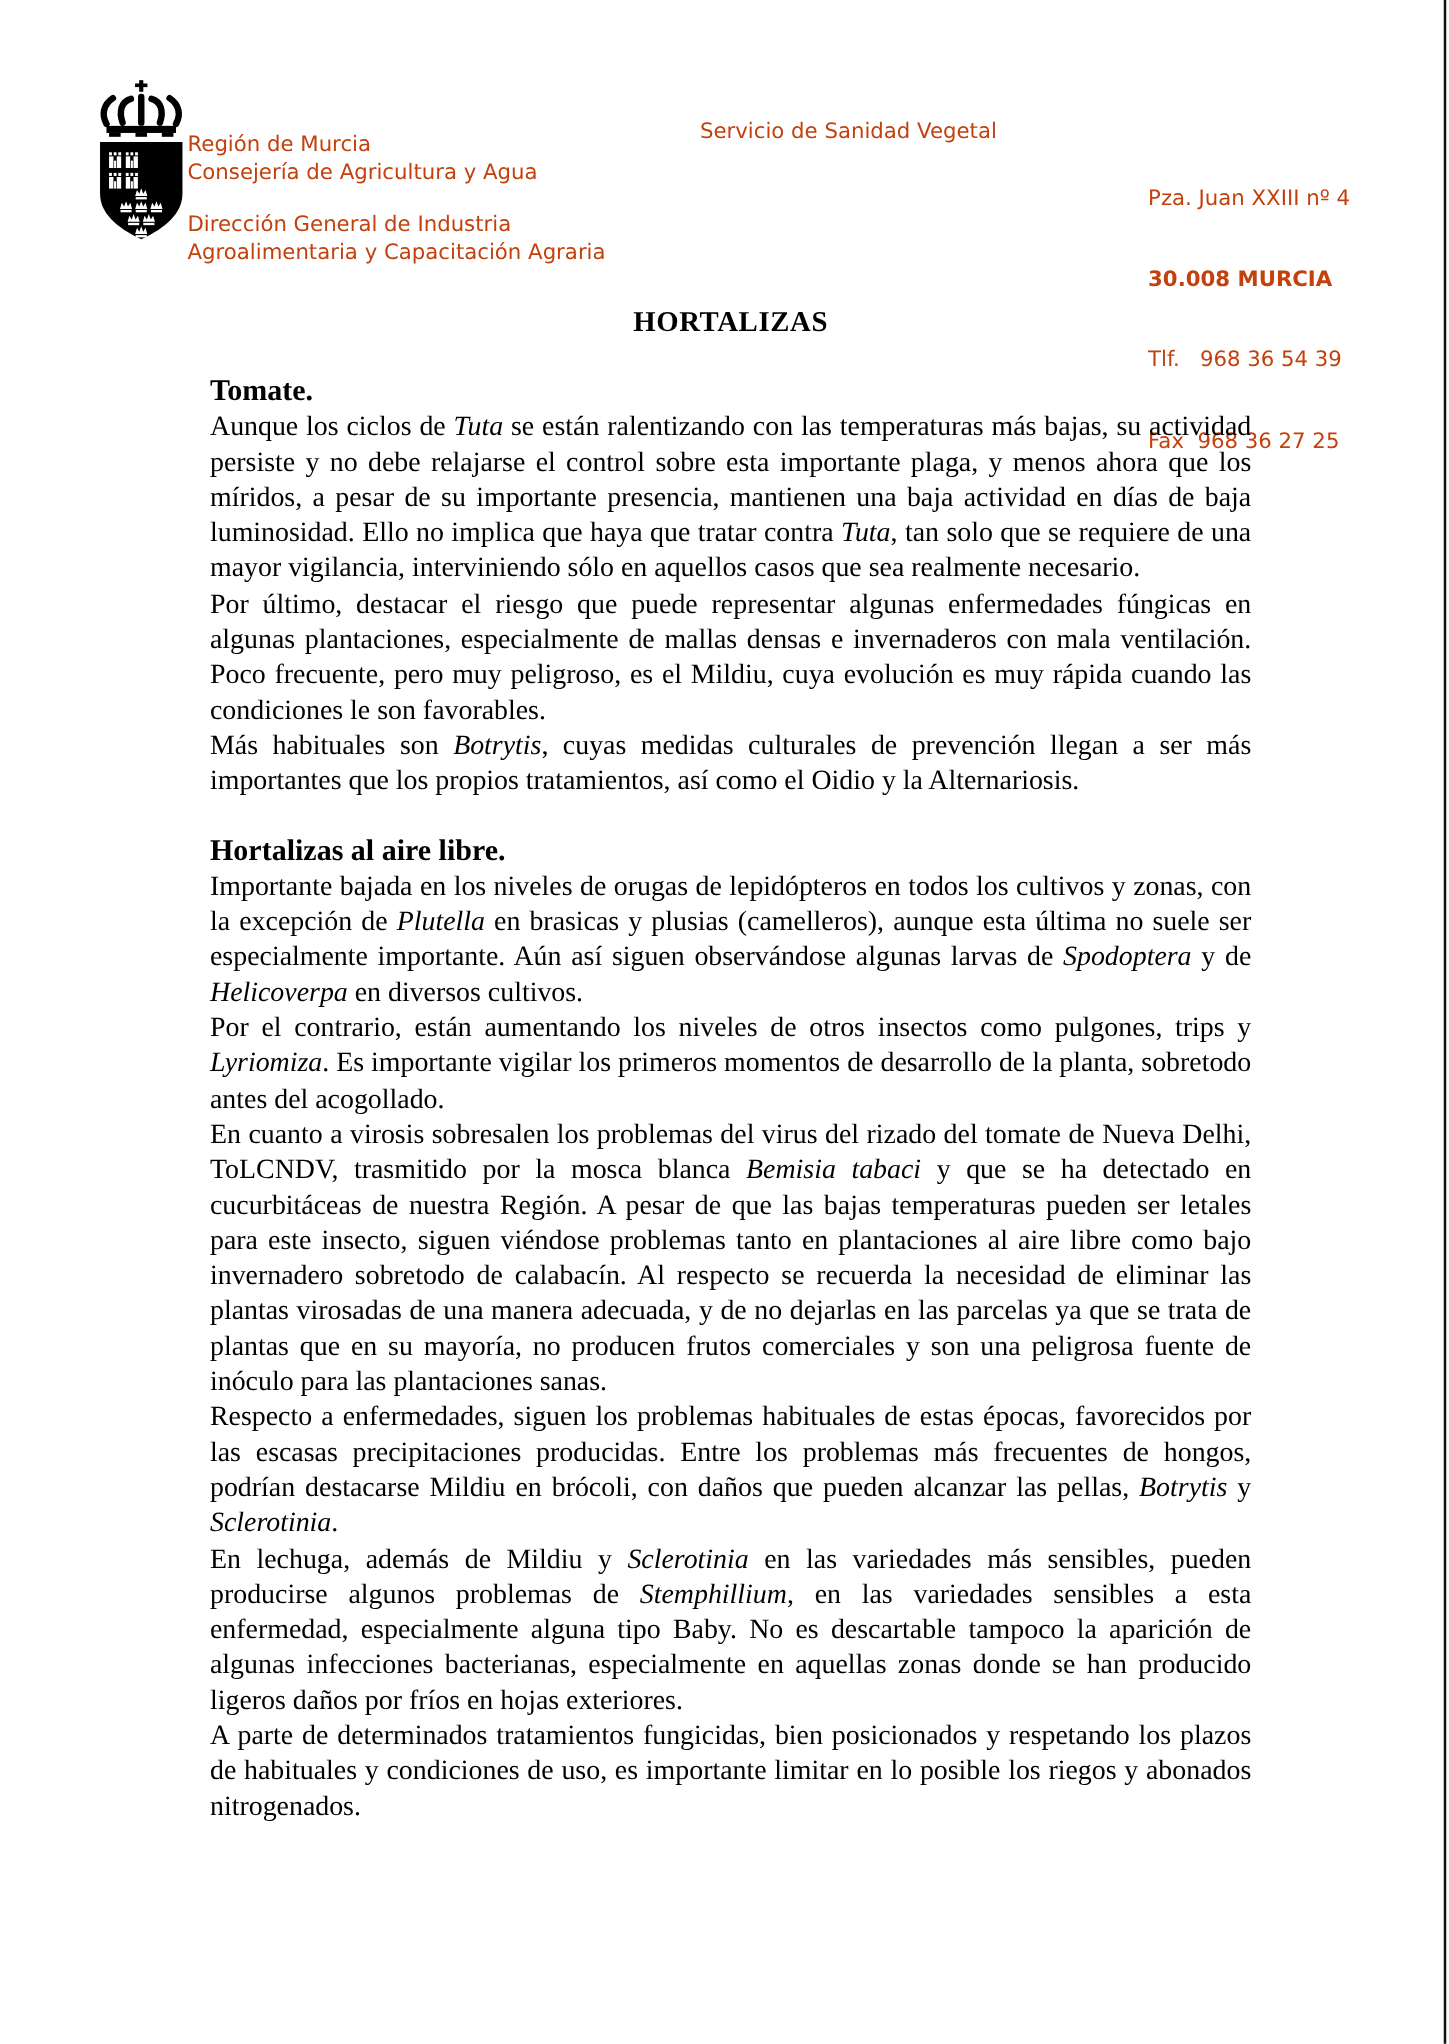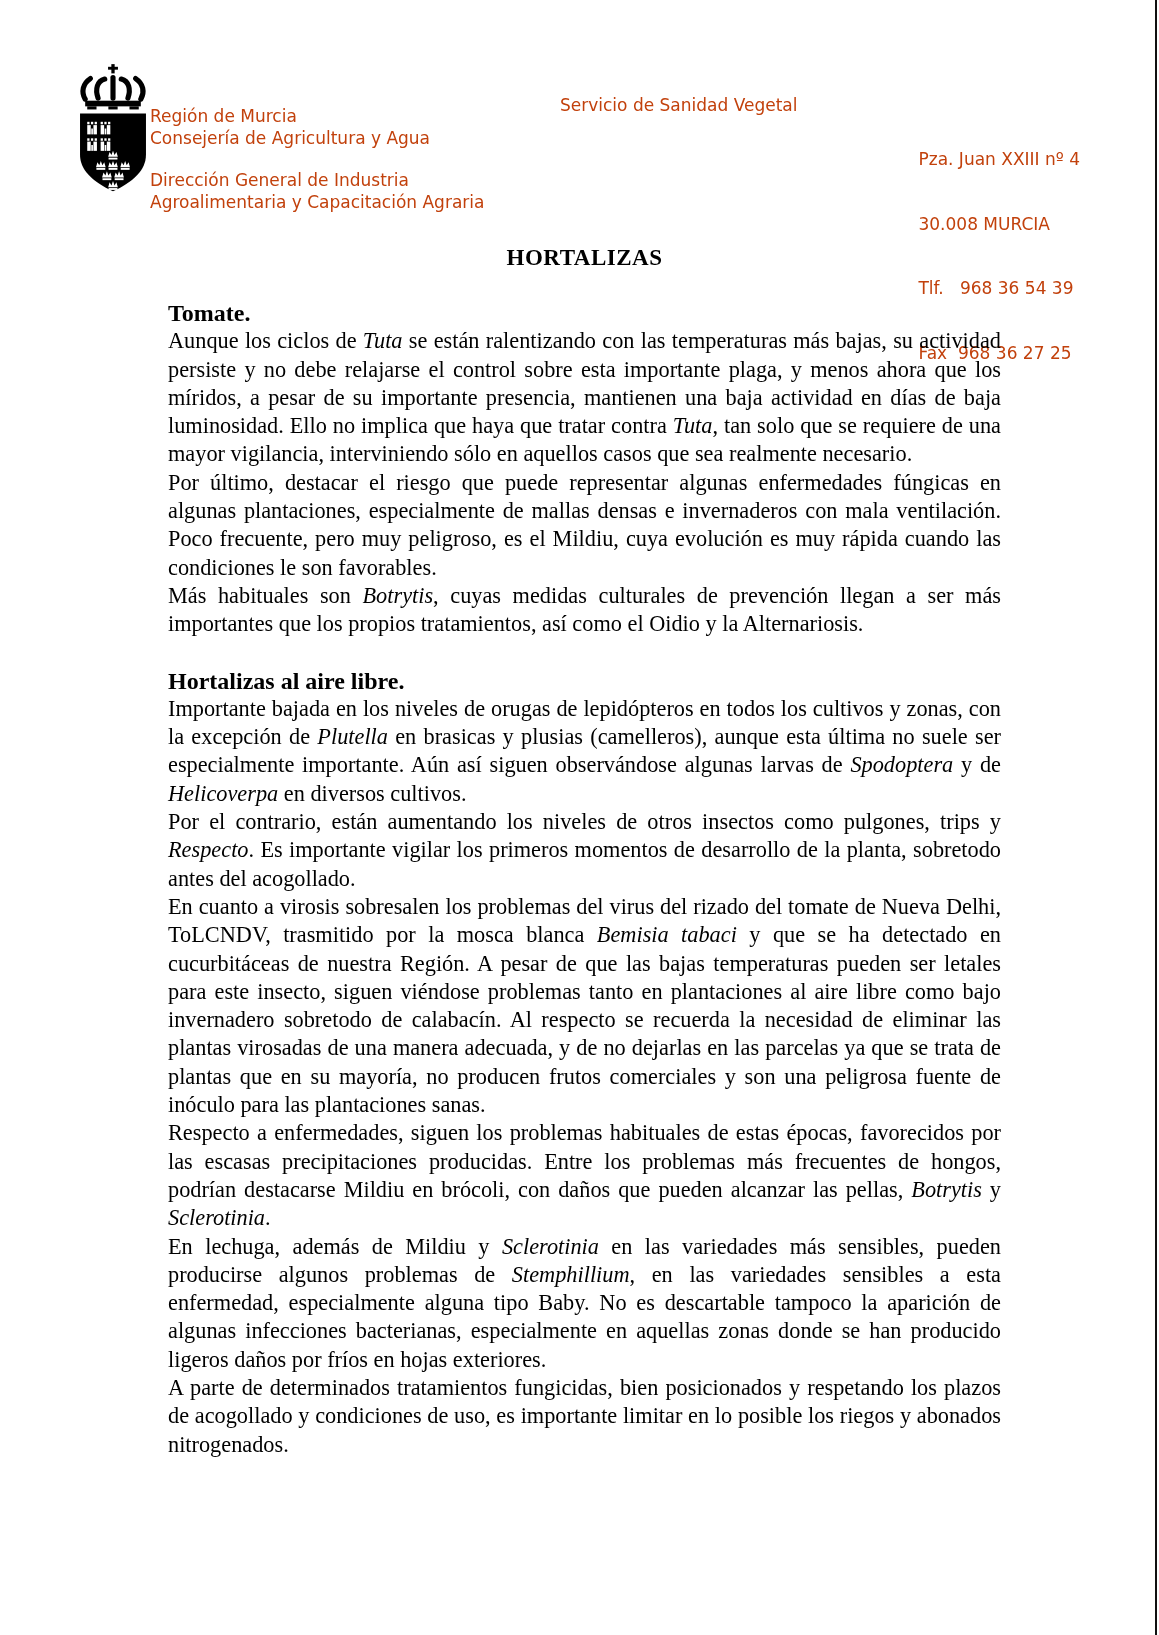--- a/index.html
+++ b/index.html
@@ -35,21 +35,21 @@
   }
   .org-block  { position: absolute; left: 150px; top: 106px; }
   .dept-block { position: absolute; left: 150px; top: 170px; }
   .service    { position: absolute; left: 560px; top: 95px; }
   .address {
     position: absolute;
     right: 79px; top: 106px;
     text-align: left;
     white-space: pre;
   }
-  .address .bold { font-weight: normal; }
+  .address .bold { font-weight: bold; }
 
   
   main {
     position: absolute;
     left: 168px; top: 224px;
     width: 833px;
   }
   .doc-title {
     margin: 22px 0 30px 0;
     text-align: center;
@@ -156,20 +156,20 @@
   <div id="sections">
       <section class="section">
         <h2>Tomate.</h2>
         <p><span>Aunque los ciclos de </span><i>Tuta</i><span> se están ralentizando con las temperaturas más bajas, su actividad persiste y no debe relajarse el control sobre esta importante plaga, y menos ahora que los míridos, a pesar de su importante presencia, mantienen una baja actividad en días de baja luminosidad. Ello no implica que haya que tratar contra </span><i>Tuta</i><span>, tan solo que se requiere de una mayor vigilancia, interviniendo sólo en aquellos casos que sea realmente necesario.</span></p>
         <p><span>Por último, destacar el riesgo que puede representar algunas enfermedades fúngicas en algunas plantaciones, especialmente de mallas densas e invernaderos con mala ventilación. Poco frecuente, pero muy peligroso, es el Mildiu, cuya evolución es muy rápida cuando las condiciones le son favorables.</span></p>
         <p><span>Más habituales son </span><i>Botrytis</i><span>, cuyas medidas culturales de prevención llegan a ser más importantes que los propios tratamientos, así como el Oidio y la Alternariosis.</span></p>
       </section>
       <section class="section">
         <h2>Hortalizas al aire libre.</h2>
         <p><span>Importante bajada en los niveles de orugas de lepidópteros en todos los cultivos y zonas, con la excepción de </span><i>Plutella</i><span> en brasicas y plusias (camelleros), aunque esta última no suele ser especialmente importante. Aún así siguen observándose algunas larvas de </span><i>Spodoptera</i><span> y de </span><i>Helicoverpa</i><span> en diversos cultivos.</span></p>
-        <p><span>Por el contrario, están aumentando los niveles de otros insectos como pulgones, trips y </span><i>Respecto</i><span>. Es importante vigilar los primeros momentos de desarrollo de la planta, sobretodo antes del acogollado.</span></p>
+        <p><span>Por el contrario, están aumentando los niveles de otros insectos como pulgones, trips y </span><i>Lyriomiza</i><span>. Es importante vigilar los primeros momentos de desarrollo de la planta, sobretodo antes del acogollado.</span></p>
         <p><span>En cuanto a virosis sobresalen los problemas del virus del rizado del tomate de Nueva Delhi, ToLCNDV, trasmitido por la mosca blanca </span><i>Bemisia tabaci</i><span> y que se ha detectado en cucurbitáceas de nuestra Región. A pesar de que las bajas temperaturas pueden ser letales para este insecto, siguen viéndose problemas tanto en plantaciones al aire libre como bajo invernadero sobretodo de calabacín. Al respecto se recuerda la necesidad de eliminar las plantas virosadas de una manera adecuada, y de no dejarlas en las parcelas ya que se trata de plantas que en su mayoría, no producen frutos comerciales y son una peligrosa fuente de inóculo para las plantaciones sanas.</span></p>
         <p><span>Respecto a enfermedades, siguen los problemas habituales de estas épocas, favorecidos por las escasas precipitaciones producidas. Entre los problemas más frecuentes de hongos, podrían destacarse Mildiu en brócoli, con daños que pueden alcanzar las pellas, </span><i>Botrytis</i><span> y </span><i>Sclerotinia</i><span>.</span></p>
         <p><span>En lechuga, además de Mildiu y </span><i>Sclerotinia</i><span> en las variedades más sensibles, pueden producirse algunos problemas de </span><i>Stemphillium</i><span>, en las variedades sensibles a esta enfermedad, especialmente alguna tipo Baby. No es descartable tampoco la aparición de algunas infecciones bacterianas, especialmente en aquellas zonas donde se han producido ligeros daños por fríos en hojas exteriores.</span></p>
-        <p><span>A parte de determinados tratamientos fungicidas, bien posicionados y respetando los plazos de acogollado y condiciones de uso, es importante limitar en lo posible los riegos y abonados nitrogenados.</span></p>
+        <p><span>A parte de determinados tratamientos fungicidas, bien posicionados y respetando los plazos de habituales y condiciones de uso, es importante limitar en lo posible los riegos y abonados nitrogenados.</span></p>
       </section>
     </div>
 </main>
 
 </body></html>

